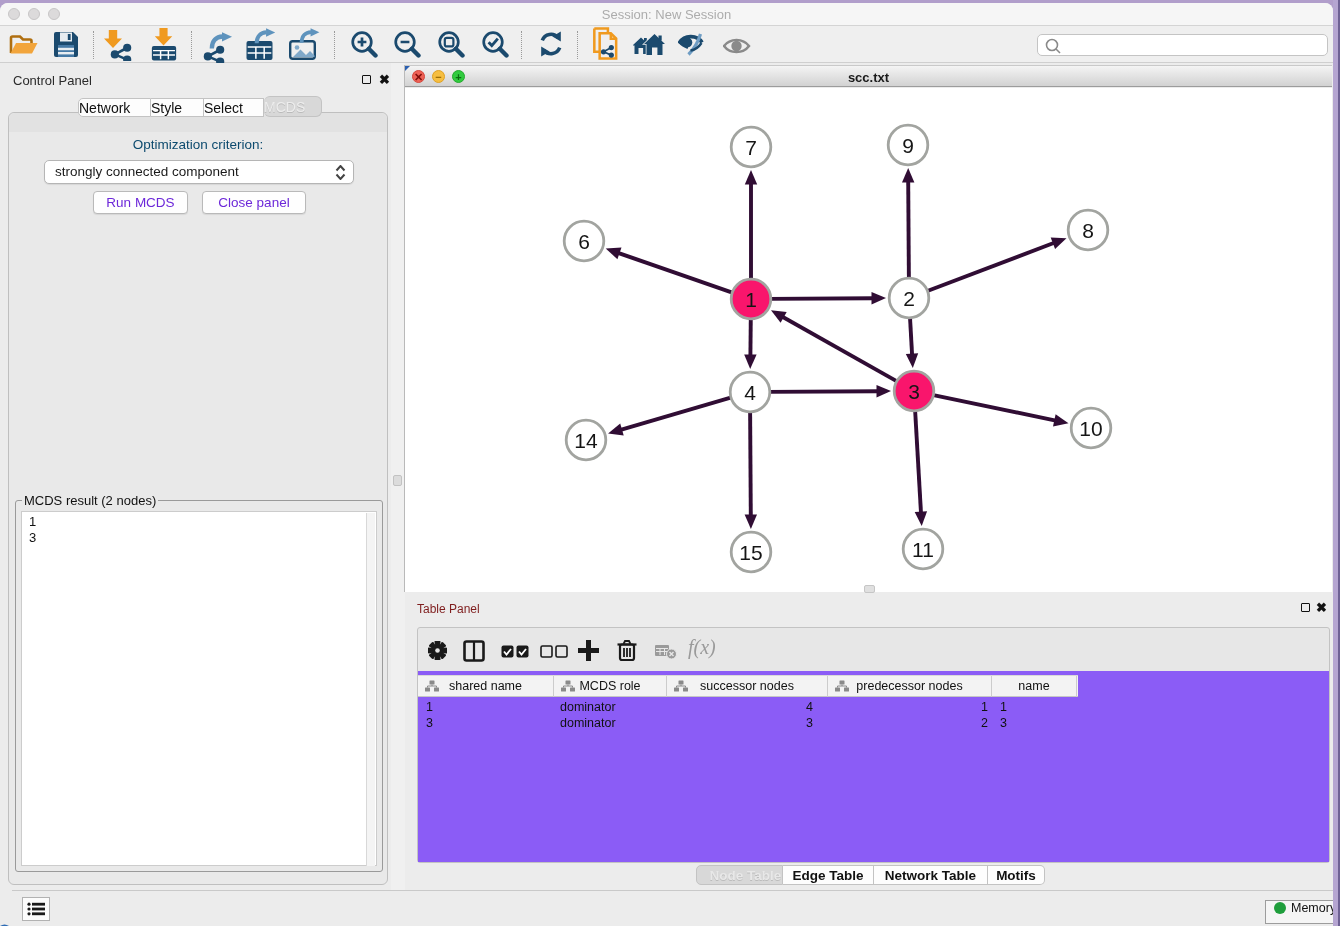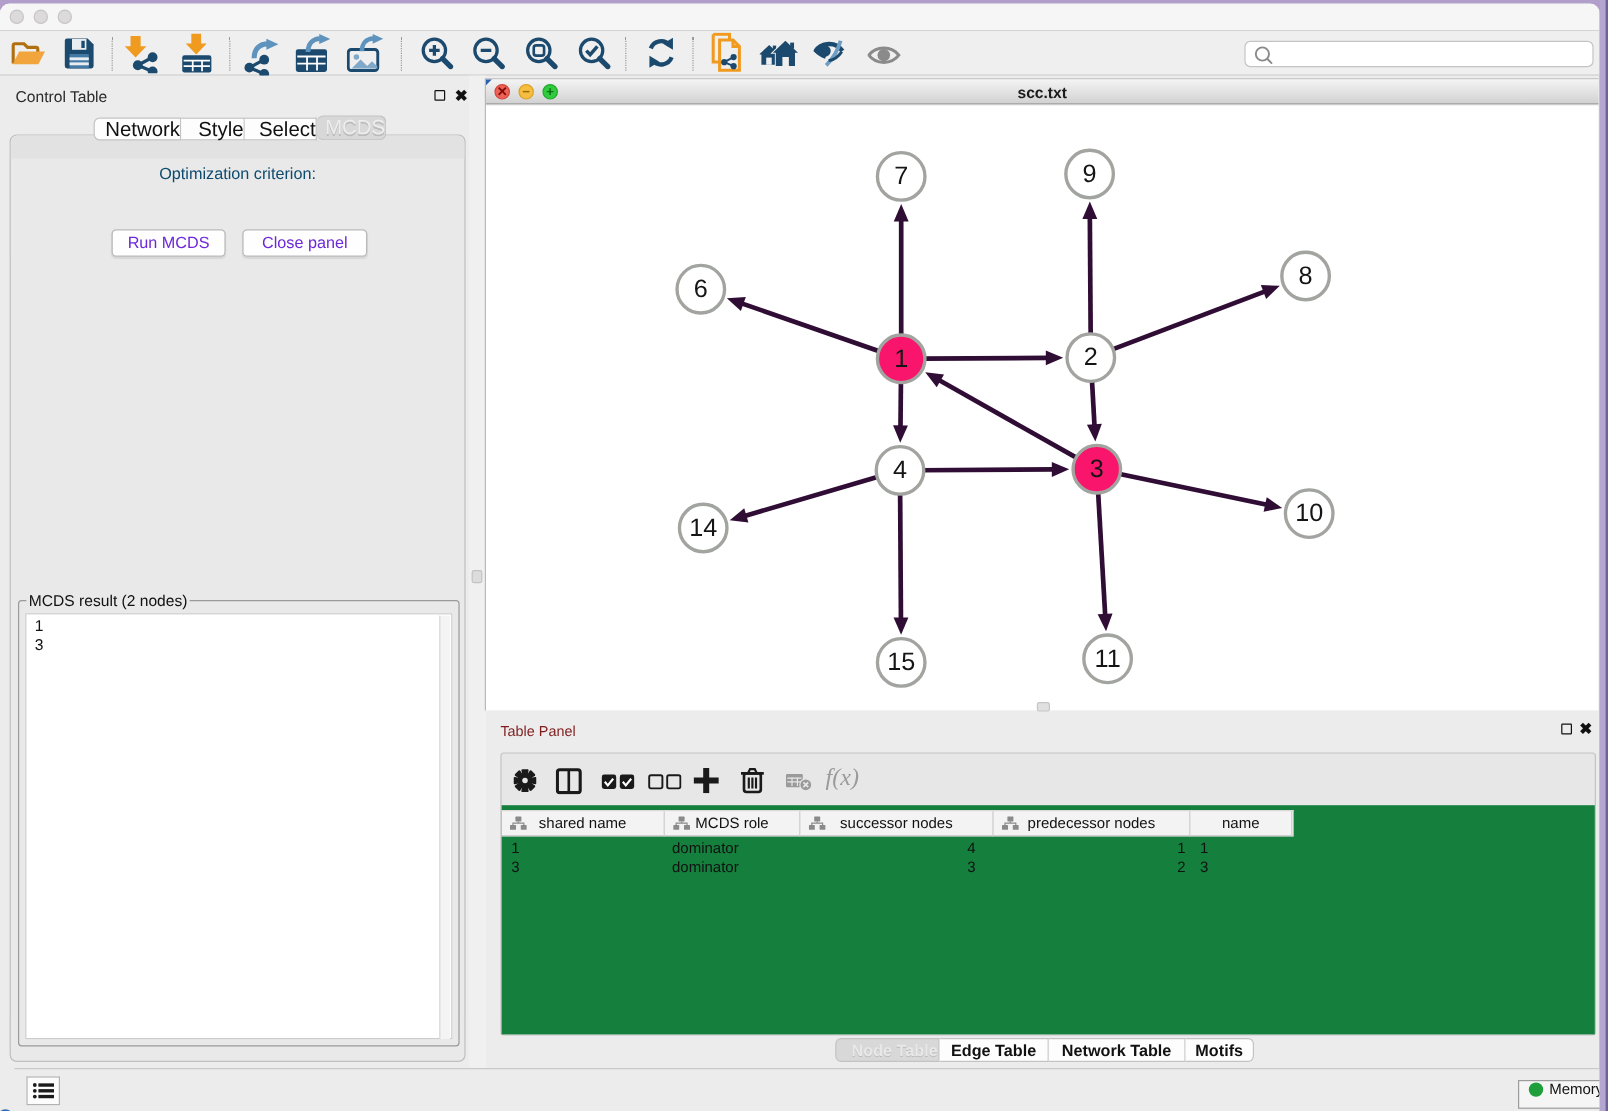--- a/index.html
+++ b/index.html
@@ -12,21 +12,21 @@
 .tl { position:absolute; top:5px; width:12px; height:12px; border-radius:50%; background:#dcdadb; border:1px solid #c7c5c6; }
 #title { position:absolute; top:4px; width:100%; text-align:center; font-size:13px; color:#acacac; }
 
 #toolbar { position:absolute; left:0; top:23px; width:100%; height:37px; background:#efefef; border-bottom:1px solid #cfcfcf; }
 .tsep { position:absolute; top:5px; height:28px; width:1px; border-left:1px dotted #9a9a9a; }
 #search { position:absolute; left:1037px; top:8px; width:291px; height:22px; background:#fff; border:1px solid #c4c4c4; border-radius:5px; }
 
 #cp-title { position:absolute; left:13px; top:70px; font-size:13px; color:#2a2a2a; }
 .wicon { position:absolute; font-size:13px; color:#111; }
 .tabs { position:absolute; display:flex; }
-.tab { height:19px; line-height:18px; font-size:17px; text-align:right; background:#fdfdfd; border:1px solid #c3c3c3; border-left:none; color:#111; }
+.tab { height:19px; line-height:18px; font-size:14px; text-align:left; background:#fdfdfd; border:1px solid #c3c3c3; border-left:none; color:#111; }
 .tab.first { border-left:1px solid #c3c3c3; border-radius:5px 0 0 5px; }
 .tab.last { border-radius:0 5px 5px 0; }
 .tab.sel { background:#d8d8d8; color:#ededed; text-shadow:0 1px 0 #bbb; }
 #cpanel { position:absolute; left:8px; top:109px; width:380px; height:773px; background:#e9e9e9; border:1px solid #bfbfbf; border-radius:6px; }
 #optlabel { position:absolute; left:0; top:134px; width:396px; text-align:center; font-size:13.5px; color:#0c4a6e; }
 #selectbox { position:absolute; left:44px; top:157px; width:310px; height:24px; background:#fff; border:1px solid #b5b5b5; border-radius:5px; font-size:13.5px; color:#1a1a1a; line-height:22px; padding-left:10px; box-shadow:0 1px 1px rgba(0,0,0,.08); }
 .btn { position:absolute; height:23px; background:#fefefe; border:1px solid #b9b9b9; border-radius:4px; font-size:13.5px; color:#6d28d9; text-align:center; line-height:21px; box-shadow:0 1px 1px rgba(0,0,0,.08); }
 #fieldset { position:absolute; left:15px; top:497px; width:368px; height:372px; border:1px solid #9a9a9a; border-radius:3px; }
 #fieldlegend { position:absolute; left:6px; top:-8px; background:#e9e9e9; padding:0 2px; font-size:13px; color:#111; }
 #resultbox { position:absolute; left:5px; top:10px; width:356px; height:355px; background:#fff; border:1px solid #cccccc; font-size:13px; color:#111; line-height:16px; padding:2px 0 0 7px; }
@@ -37,41 +37,42 @@
 
 #netframe { position:absolute; left:404px; top:62px; width:928px; height:527px; border-left:1px solid #b9b9b9; }
 #nettitle { position:absolute; left:0; top:0; width:100%; height:22px; background:linear-gradient(#f4f4f4,#d2d2d2); border-bottom:1px solid #9c9c9c; border-top:1px solid #c9c9c9; }
 .light { position:absolute; top:4px; width:13px; height:13px; border-radius:50%; font-size:11px; font-weight:bold; text-align:center; line-height:12px; }
 #netname { position:absolute; top:4px; width:100%; text-align:center; font-size:13px; color:#1a1a1a; font-weight:700; }
 #netcanvas { position:absolute; left:0; top:23px; width:927px; height:504px; background:#fff; }
 #hhandle { position:absolute; left:459px; top:520px; width:11px; height:8px; background:#e0e0e0; border:1px solid #c6c6c6; border-radius:2px; }
 
 #tp-title { position:absolute; left:417px; top:599px; font-size:12px; color:#7f1d1d; }
 #tpbox { position:absolute; left:417px; top:624px; width:913px; height:236px; background:#e7e7e7; border:1px solid #c3c3c3; border-radius:3px; }
-#tptable { position:absolute; left:0px; top:43px; width:911px; height:191px; background:#15803d; }
+#tptable { position:absolute; left:0px; top:43px; width:911px; height:191px; background:#8b5cf6; }
 #thead { position:absolute; left:0; top:4px; width:660px; height:22px; background:#f3f3f3; border-top:1px solid #d9d9d9; border-bottom:1px solid #c6c6c6; }
 .th { position:absolute; top:0; height:21px; border-right:1px solid #cccccc; font-size:12.5px; color:#111; text-align:center; line-height:21px; }
 .trow { position:absolute; font-size:12.5px; color:#111; height:16px; line-height:16px; }
 .btabs { position:absolute; top:862px; display:flex; left:696px; }
 .btab { height:20px; line-height:19px; font-size:13.5px; font-weight:700; text-align:center; background:#fdfdfd; border:1px solid #c3c3c3; border-left:none; color:#111; }
 
 #statusbar { position:absolute; left:12px; top:887px; width:100%; height:36px; background:#ececec; border-top:1px solid #c9c9c9; }
 #listbtn { position:absolute; left:10px; top:6px; width:28px; height:24px; background:#fcfcfc; border:1px solid #b2b2b2; }
 #membtn { position:absolute; right:4px; top:9px; width:76px; height:24px; background:#f5f5f5; border:1px solid #9c9c9c; font-size:12.5px; color:#111; }
 
 #redge { position:absolute; right:0; top:0; width:7px; height:926px; background:#b5a5d1; }
 #redge2 { position:absolute; right:0; top:0; width:2px; height:926px; background:#6e6194; }
 </style>
 </head>
 <body>
 <div id="win">
   <div id="titlebar">
     <div class="tl" style="left:8px;"></div>
     <div class="tl" style="left:28px;"></div>
     <div class="tl" style="left:48px;"></div>
+    <div id="title">Session: New Session</div>
   </div>
   <div id="toolbar">
       <svg class="abs" style="left:9px;top:6px;" width="30" height="24" viewBox="0 0 30 24">
         <path d="M2 21 V6 a1.5 1.5 0 0 1 1.5-1.5 h7.5 l3 3 h7 a1.5 1.5 0 0 1 1.5 1.5 v3" fill="none" stroke="#b06f10" stroke-width="2.6"></path>
 <path d="M1.5 21.5 L7 11 h21.5 l-5.5 10.5 z" fill="#f2a53c"></path>
       </svg>
       <svg class="abs" style="left:53px;top:5px;" width="27" height="27" viewBox="0 0 27 27">
         <path d="M3 1 h17 l5 5 v18 a2 2 0 0 1 -2 2 h-20 a2 2 0 0 1 -2 -2 v-21 a2 2 0 0 1 2 -2 z" fill="#1b4a6e"></path>
 <rect x="7" y="1.5" width="12" height="9" fill="#e8edf1"></rect>
 <rect x="14.8" y="3" width="2.8" height="6" fill="#1b4a6e"></rect>
@@ -209,33 +210,37 @@
     <div class="tsep" style="left:191px;"></div>
     <div class="tsep" style="left:334px;"></div>
     <div class="tsep" style="left:521px;"></div>
     <div class="tsep" style="left:577px;"></div>
     <div id="search"></div>
       <svg class="abs" style="left:1044px;top:11px;" width="18" height="18" viewBox="0 0 18 18">
         <circle cx="8" cy="8" r="5.5" fill="none" stroke="#8a8a8a" stroke-width="1.6"></circle>
 <line x1="12" y1="12" x2="16" y2="16" stroke="#8a8a8a" stroke-width="1.6"></line>
       </svg>
   </div>
-  <div id="cp-title">Control Table</div>
+  <div id="cp-title">Control Panel</div>
   <div class="wicon" style="left:362px;top:72px;width:9px;height:9px;border:1.5px solid #111;border-radius:1px;"></div>
   <div class="wicon" style="left:379px;top:69px;font-weight:bold;font-size:13px;">✖</div>
   <div id="cpanel">
       <div style="position:absolute;left:0;top:0;width:100%;height:19px;background:#e2e2e2;border-radius:6px 6px 0 0;"></div>
     </div>
   <div class="tabs" style="left:78px;top:95px;">
     <div class="tab first" style="width:73px;">Network</div>
     <div class="tab" style="width:53px;">Style</div>
     <div class="tab" style="width:60px;">Select</div>
     <div class="tab last sel" style="width:58px;margin-top:-2px;height:21px;line-height:20px;border-radius:6px;">MCDS</div>
   </div>
   <div id="optlabel">Optimization criterion:</div>
+  <div id="selectbox">strongly connected component<svg class="abs" style="right:7px;top:4px;" width="11" height="15" viewBox="0 0 11 15">
+        <path d="M1.5 5.5 L5.5 1 L9.5 5.5" fill="none" stroke="#444" stroke-width="2"></path>
+        <path d="M1.5 9.5 L5.5 14 L9.5 9.5" fill="none" stroke="#444" stroke-width="2"></path>
+      </svg></div>
   <div class="btn" style="left:93px;top:188px;width:95px;">Run MCDS</div>
   <div class="btn" style="left:202px;top:188px;width:104px;">Close panel</div>
   <div id="fieldset">
     <div id="fieldlegend">MCDS result (2 nodes)</div>
     <div id="resultbox">1<br>3<div id="resscroll"></div></div>
   </div>
   <div id="vsplit">
       <div id="vhandle"></div>
     </div>
   <div id="netframe">

